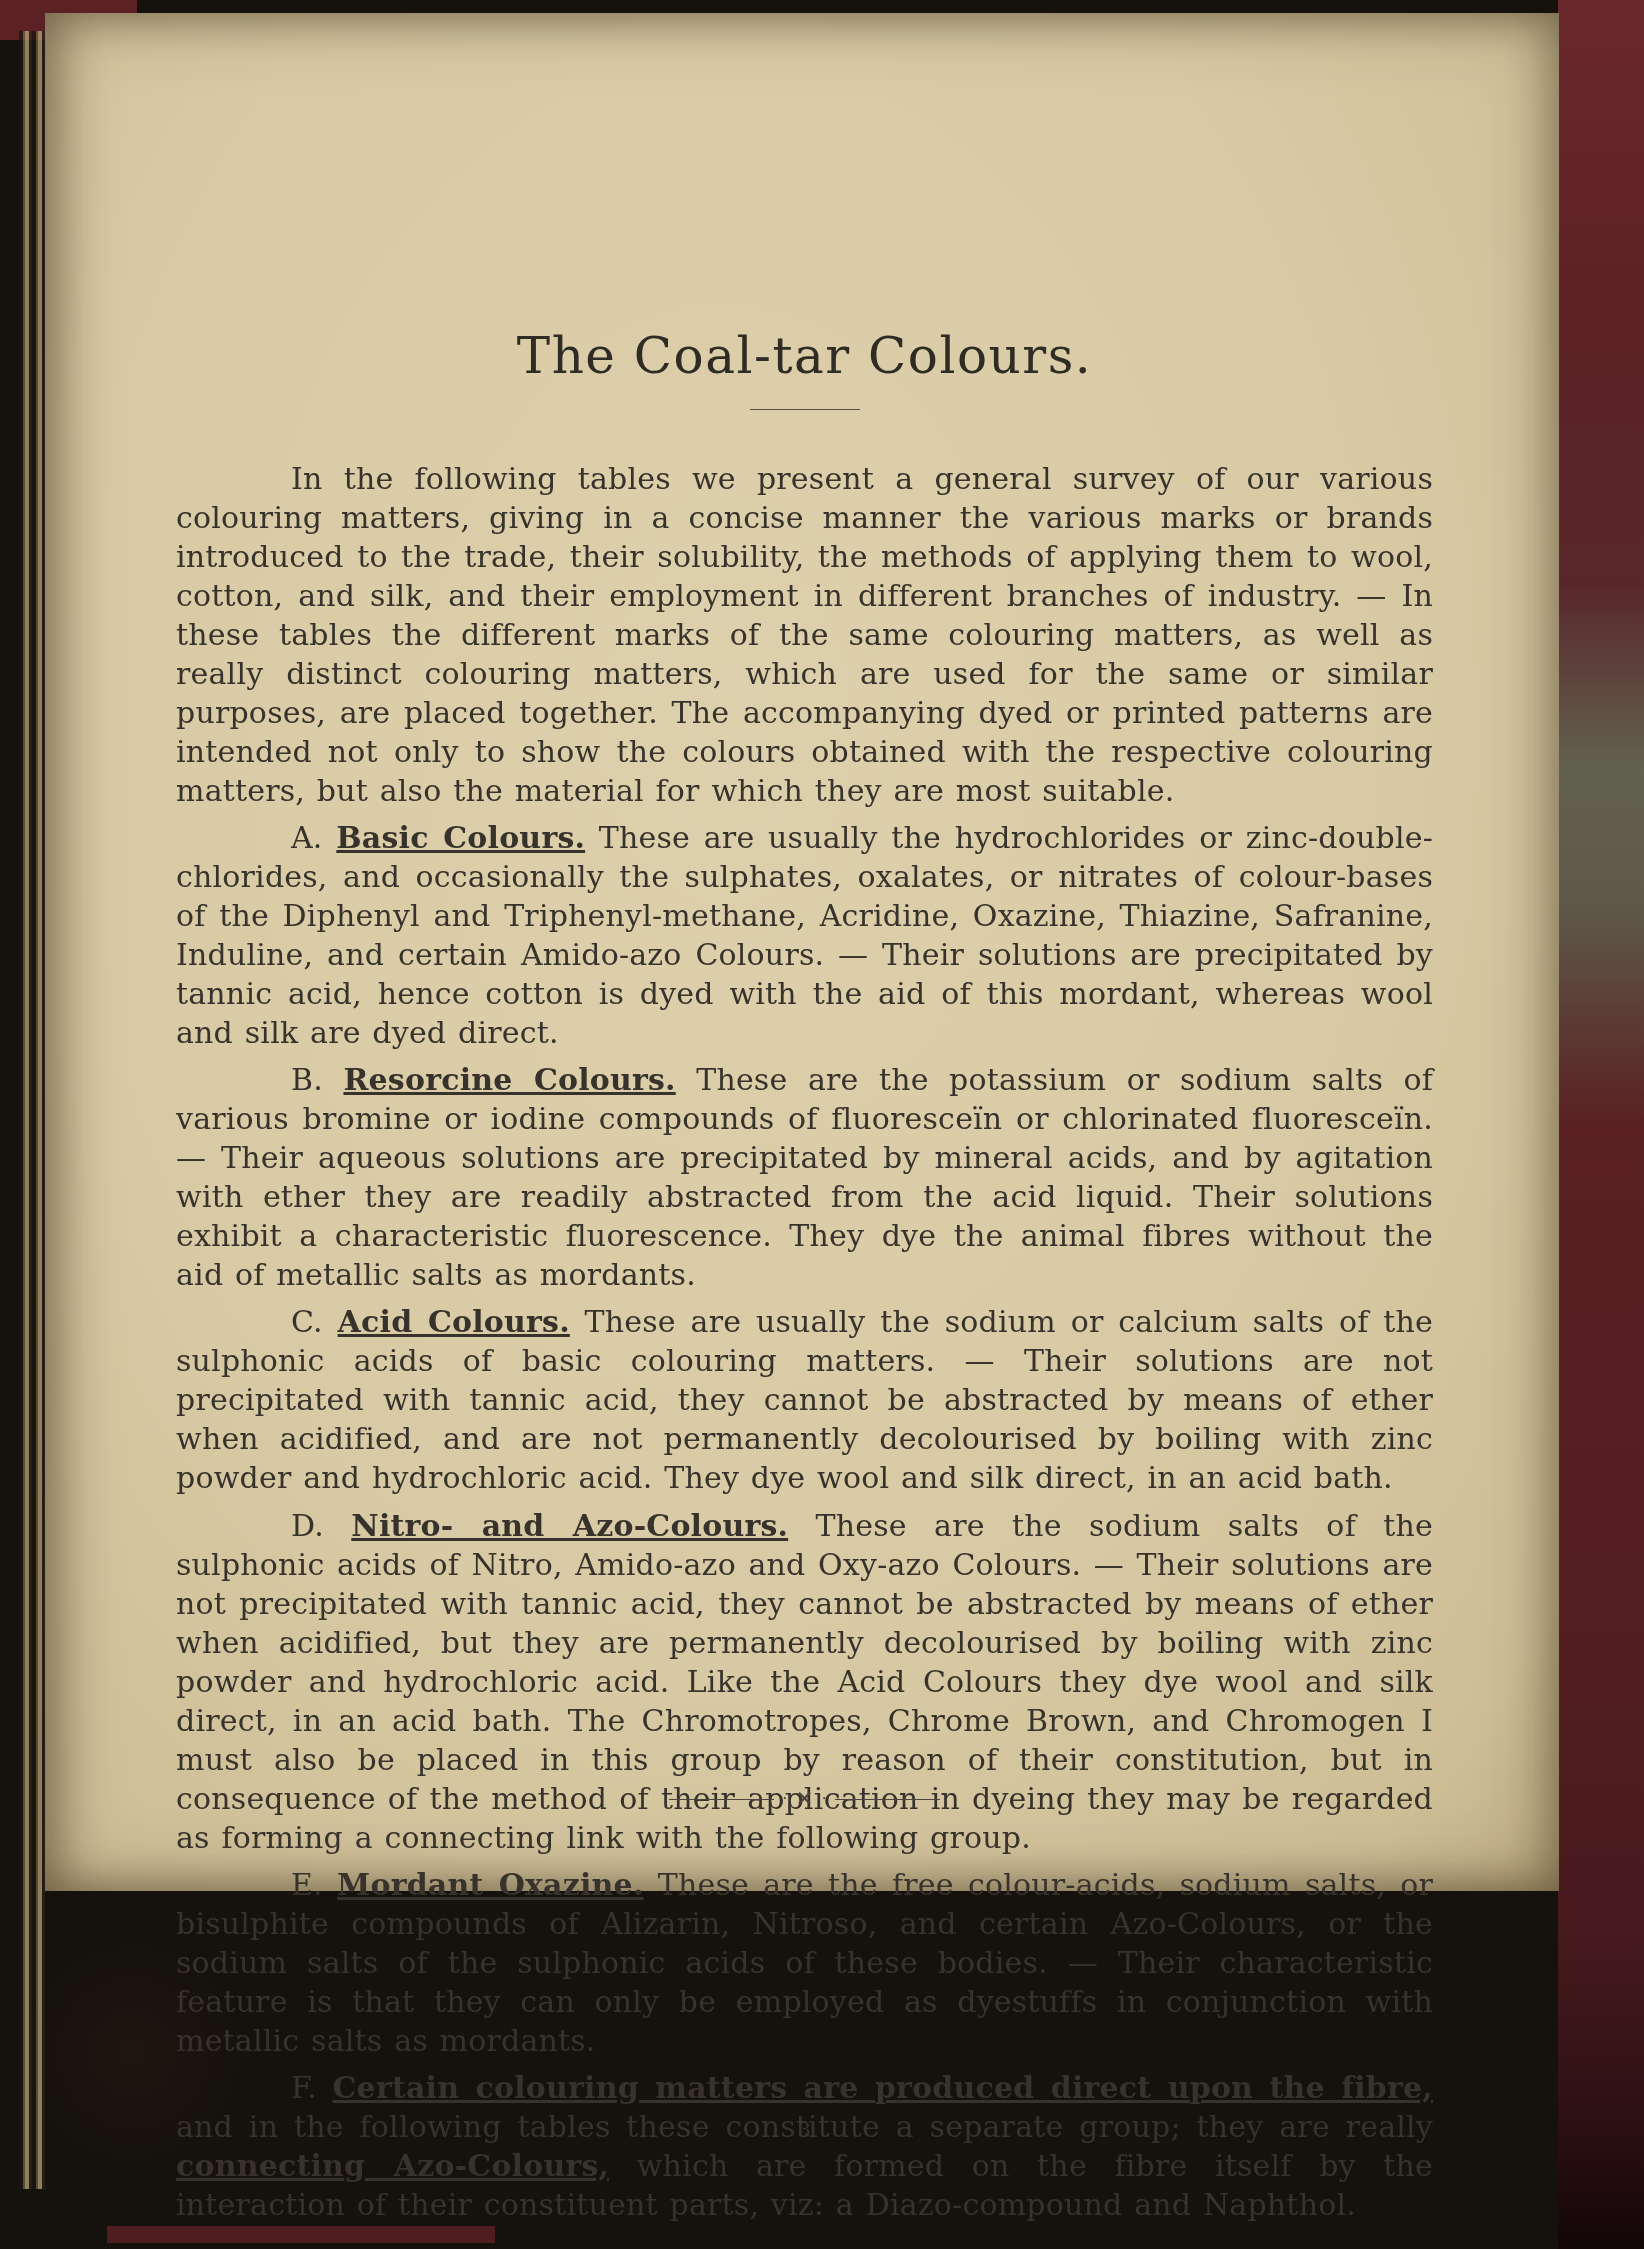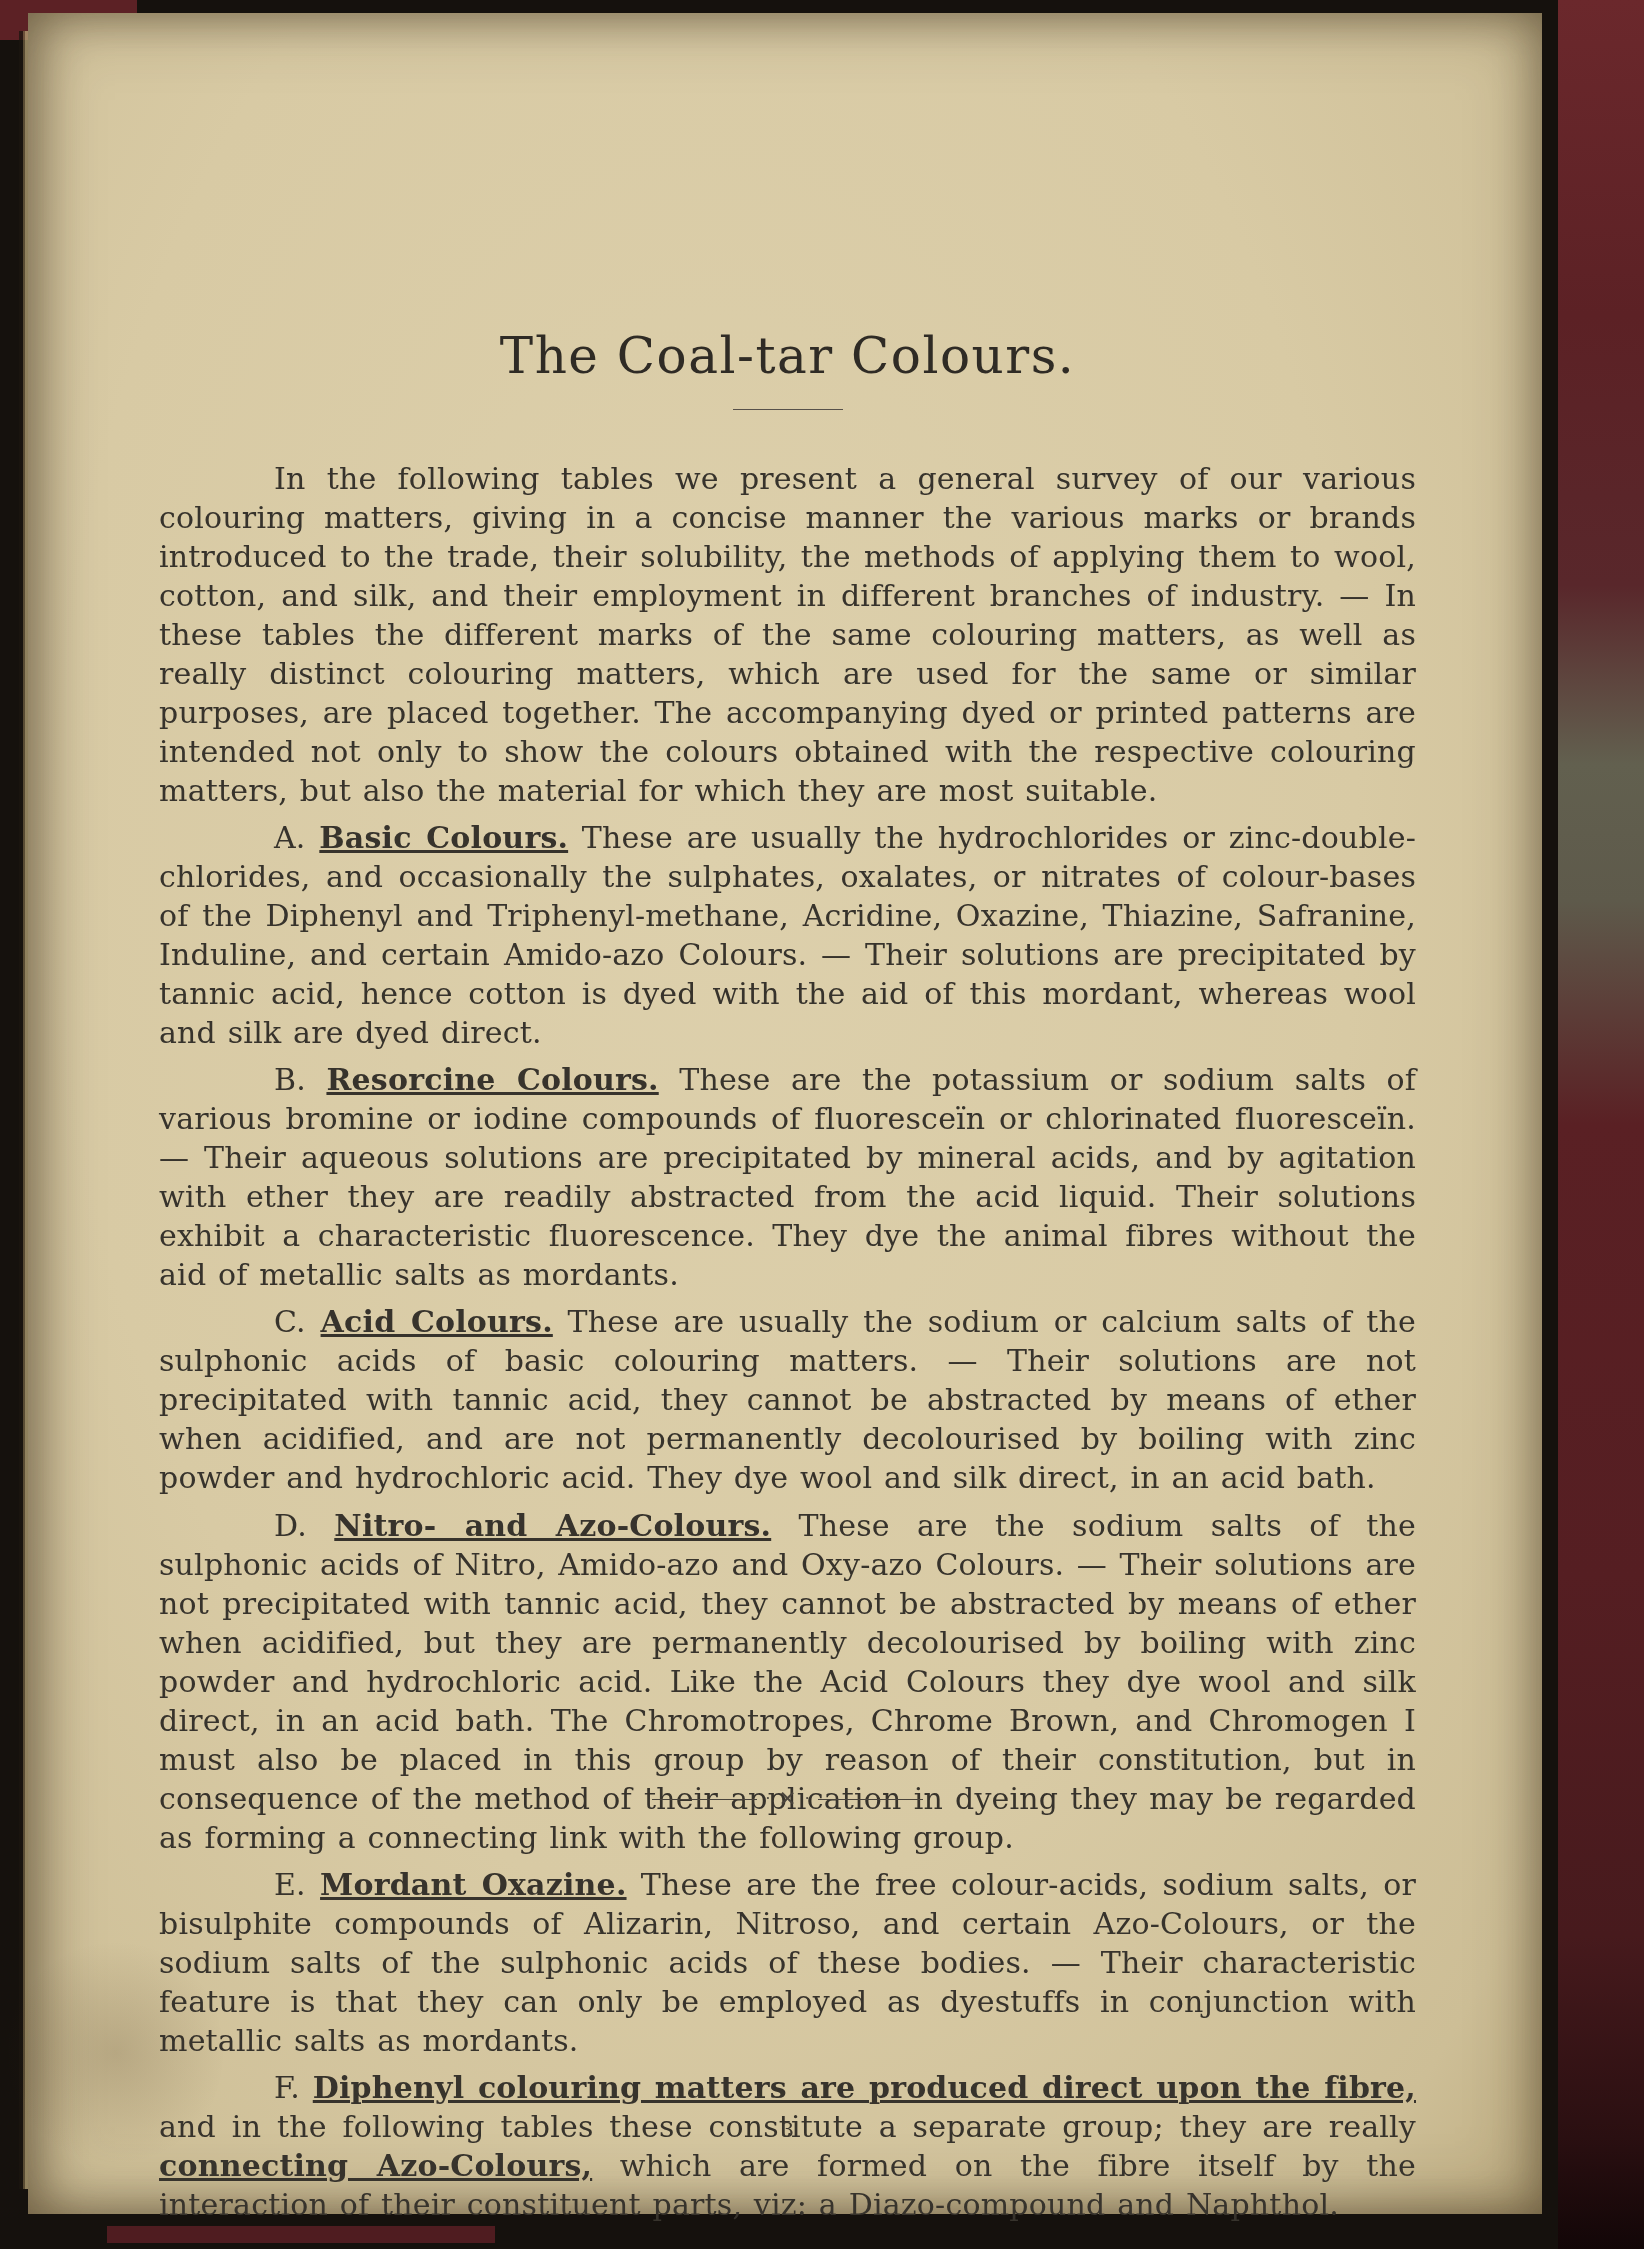--- a/index.html
+++ b/index.html
@@ -19,21 +19,21 @@
   .cover-bottomleft{
     position:absolute;left:107px;top:2226px;width:388px;height:17.4px;background:#4f1c20;
   }
   .page-edges{
     position:absolute;left:19.4px;top:31px;bottom:61px;width:25.6px;
     background:repeating-linear-gradient(90deg,#1a150f 0 4.1px,#6f5f40 4.1px 6.1px,#b7a577 6.1px 9.7px,#2a2218 9.7px 13.3px);
     opacity:.75;
   }
   
   .page{
-    position:absolute;left:28px;top:13.3px;width:1514px;height:2201px;
+    position:absolute;left:45px;top:13.3px;width:1514px;height:1878px;
     background:radial-gradient(ellipse at 45% 38%,#ddd0ac 0%,#d8caa4 55%,#cdbe96 88%,#bead82 100%);
     box-shadow:inset 0 0 72px rgba(60,45,20,.38), inset -14.3px 0 36px rgba(40,25,10,.18), inset 17.4px 0 41px rgba(40,25,10,.28);
   }
   .stain{
     position:absolute;left:-20.4px;top:1922px;width:215px;height:235px;border-radius:50%;
     background:radial-gradient(circle,rgba(70,50,25,.18),rgba(70,50,25,0) 70%);
   }
   
   .content{
     position:absolute;left:131px;top:0;width:1257px;
@@ -78,21 +78,21 @@
   <div class="content">
     <h1 class="title">The Coal-tar Colours.</h1>
     <div class="title-rule"></div>
     <div>
         <p><span>In the following tables we present a general survey of our various colouring matters, giving in a concise manner the various marks or brands introduced to the trade, their solubility, the methods of applying them to wool, cotton, and silk, and their employment in different branches of industry. — In these tables the different marks of the same colouring matters, as well as really distinct colouring matters, which are used for the same or similar purposes, are placed together.  The accompanying dyed or printed patterns are intended not only to show the colours obtained with the respective colouring matters, but also the material for which they are most suitable.</span></p>
         <p><span>A. </span><span class="b">Basic Colours.</span><span>  These are usually the hydrochlorides or zinc-double-chlorides, and occasionally the sulphates, oxalates, or nitrates of colour-bases of the Diphenyl and Triphenyl-methane, Acridine, Oxazine, Thiazine, Safranine, Induline, and certain Amido-azo Colours. — Their solutions are precipitated by tannic acid, hence cotton is dyed with the aid of this mordant, whereas wool and silk are dyed direct.</span></p>
         <p><span>B. </span><span class="b">Resorcine Colours.</span><span>  These are the potassium or sodium salts of various bromine or iodine compounds of fluoresceïn or chlorinated fluoresceïn. — Their aqueous solutions are precipitated by mineral acids, and by agitation with ether they are readily abstracted from the acid liquid.  Their solutions exhibit a characteristic fluorescence.  They dye the animal fibres without the aid of metallic salts as mordants.</span></p>
         <p><span>C. </span><span class="b">Acid Colours.</span><span>  These are usually the sodium or calcium salts of the sulphonic acids of basic colouring matters. — Their solutions are not precipitated with tannic acid, they cannot be abstracted by means of ether when acidified, and are not permanently decolourised by boiling with zinc powder and hydrochloric acid.  They dye wool and silk direct, in an acid bath.</span></p>
         <p><span>D. </span><span class="b">Nitro- and Azo-Colours.</span><span>  These are the sodium salts of the sulphonic acids of Nitro, Amido-azo and Oxy-azo Colours. — Their solutions are not precipitated with tannic acid, they cannot be abstracted by means of ether when acidified, but they are permanently decolourised by boiling with zinc powder and hydrochloric acid.  Like the Acid Colours they dye wool and silk direct, in an acid bath.  The Chromotropes, Chrome Brown, and Chromogen I must also be placed in this group by reason of their constitution, but in consequence of the method of their application in dyeing they may be regarded as forming a connecting link with the following group.</span></p>
         <p><span>E. </span><span class="b">Mordant Oxazine.</span><span>  These are the free colour-acids, sodium salts, or bisulphite compounds of Alizarin, Nitroso, and certain Azo-Colours, or the sodium salts of the sulphonic acids of these bodies. — Their characteristic feature is that they can only be employed as dyestuffs in conjunction with metallic salts as mordants.</span></p>
-        <p><span>F. </span><span class="b">Diphenyl colouring matters are produced direct upon the fibre,</span><span> and in the following tables these constitute a separate group; they are really </span><span class="b">connecting Azo-Colours,</span><span> which are formed on the fibre itself by the interaction of their constituent parts, viz: a Diazo-compound and Naphthol.</span></p>
+        <p><span>F. </span><span class="b">Certain colouring matters are produced direct upon the fibre,</span><span> and in the following tables these constitute a separate group; they are really </span><span class="b">connecting Azo-Colours,</span><span> which are formed on the fibre itself by the interaction of their constituent parts, viz: a Diazo-compound and Naphthol.</span></p>
       </div>
   </div>
 
   <div class="divider">
     <span class="dline"></span>
     <span class="dside">·</span>
     <span class="dcenter">✕</span>
     <span class="dside">·</span>
     <span class="dline"></span>
   </div>

